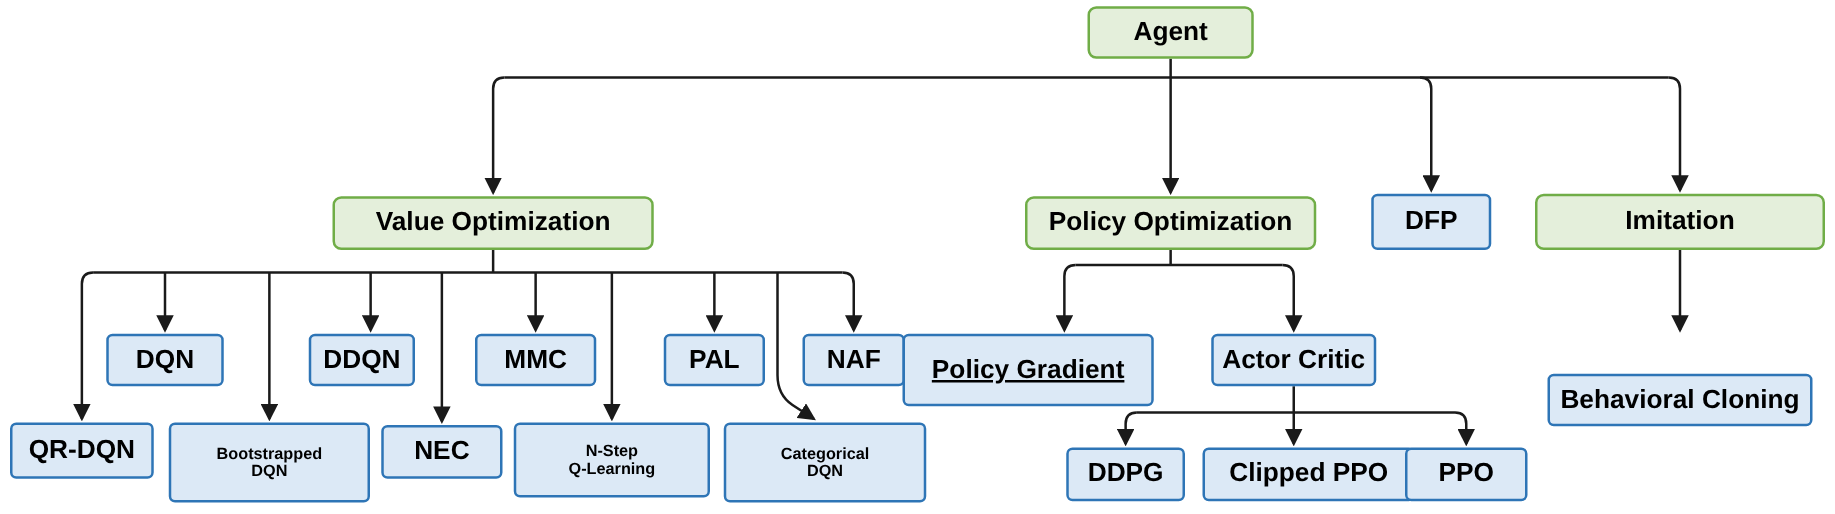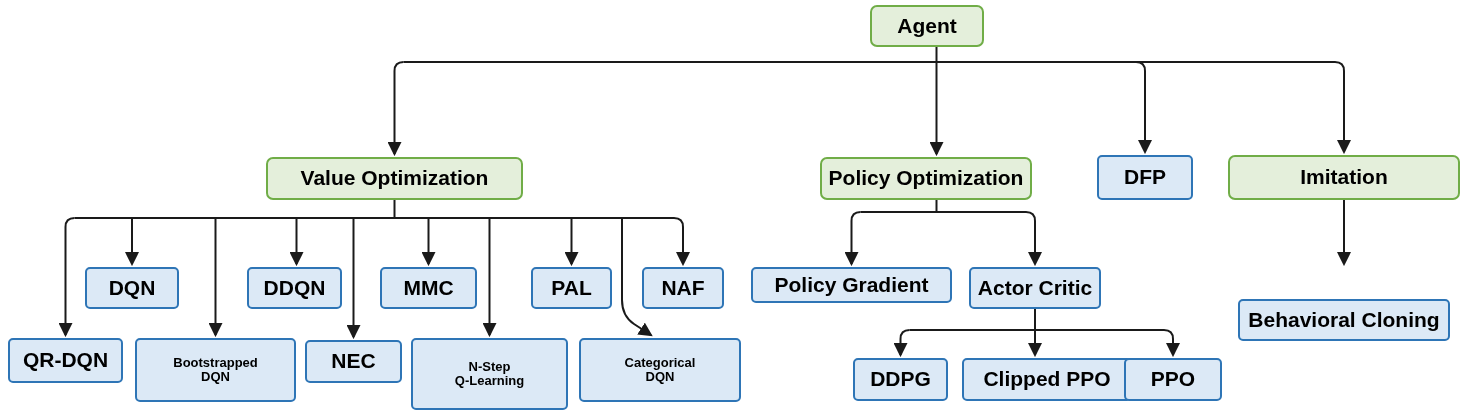--- a/index.html
+++ b/index.html
@@ -68,38 +68,38 @@
       <path d="M 936.5 200 V 212" class="conn"></path>
       <path d="M 860.5 212 Q 851.5 212 851.5 221 V 264" class="conn" marker-end="url(#arrowhead)"></path>
       <path d="M 1026 212 Q 1035 212 1035 221 V 264" class="conn" marker-end="url(#arrowhead)"></path>
       <path d="M 909.5 330 H 1164" class="conn"></path>
       <path d="M 1035 309 V 355" class="conn" marker-end="url(#arrowhead)"></path>
       <path d="M 909.5 330 Q 900.5 330 900.5 339 V 355" class="conn" marker-end="url(#arrowhead)"></path>
       <path d="M 1164 330 Q 1173 330 1173 339 V 355" class="conn" marker-end="url(#arrowhead)"></path>
       <path d="M 1344 200 V 264" class="conn" marker-end="url(#arrowhead)"></path>
     </svg>
   <div>
-      <div class="node category" style="left: 870px; top: 5px; width: 114px; height: 42px;">Agent</div>
+      <div class="node category" style="left: 870px; top: 5px; width: 133px; height: 42px;">Agent</div>
       <div class="node category" style="left: 266px; top: 157px; width: 257px; height: 43px;">Value Optimization</div>
-      <div class="node category" style="left: 820px; top: 157px; width: 212px; height: 43px;">Policy Optimization</div>
+      <div class="node category" style="left: 820px; top: 157px; width: 233px; height: 43px;">Policy Optimization</div>
       <div class="node algorithm" style="left: 1097px; top: 155px; width: 96px; height: 45px;">DFP</div>
       <div class="node category" style="left: 1228px; top: 155px; width: 232px; height: 45px;">Imitation</div>
       <div class="node algorithm" style="left: 85px; top: 267px; width: 94px; height: 42px;">DQN</div>
-      <div class="node algorithm" style="left: 247px; top: 267px; width: 95px; height: 42px;">DDQN</div>
+      <div class="node algorithm" style="left: 247px; top: 267px; width: 85px; height: 42px;">DDQN</div>
       <div class="node algorithm" style="left: 380px; top: 267px; width: 97px; height: 42px;">MMC</div>
       <div class="node algorithm" style="left: 531px; top: 267px; width: 81px; height: 42px;">PAL</div>
       <div class="node algorithm" style="left: 642px; top: 267px; width: 82px; height: 42px;">NAF</div>
-      <div class="node algorithm" style="left: 751px; top: 267px; width: 201px; height: 36px;">Policy Gradient</div>
+      <div class="node algorithm" style="left: 722px; top: 267px; width: 201px; height: 58px; text-decoration: underline;">Policy Gradient</div>
       <div class="node algorithm" style="left: 969px; top: 267px; width: 132px; height: 42px;">Actor Critic</div>
       <div class="node algorithm" style="left: 1238px; top: 267px; width: 212px; height: 42px; margin-top: 32px;">Behavioral Cloning</div>
       <div class="node algorithm" style="left: 8px; top: 338px; width: 115px; height: 45px;">QR-DQN</div>
       <div class="node algorithm two-line" style="left: 135px; top: 338px; width: 161px; height: 64px;">Bootstrapped
 DQN</div>
       <div class="node algorithm" style="left: 305px; top: 340px; width: 97px; height: 43px;">NEC</div>
-      <div class="node algorithm two-line" style="left: 411px; top: 338px; width: 157px; height: 72px;">N-Step
+      <div class="node algorithm two-line" style="left: 411px; top: 338px; width: 157px; height: 60px;">N-Step
 Q-Learning</div>
       <div class="node algorithm two-line" style="left: 579px; top: 338px; width: 162px; height: 64px;">Categorical
 DQN</div>
       <div class="node algorithm" style="left: 853px; top: 358px; width: 95px; height: 43px;">DDPG</div>
       <div class="node algorithm" style="left: 962px; top: 358px; width: 170px; height: 43px;">Clipped PPO</div>
       <div class="node algorithm" style="left: 1124px; top: 358px; width: 98px; height: 43px;">PPO</div>
     </div>
 </div>
 
 </body></html>

